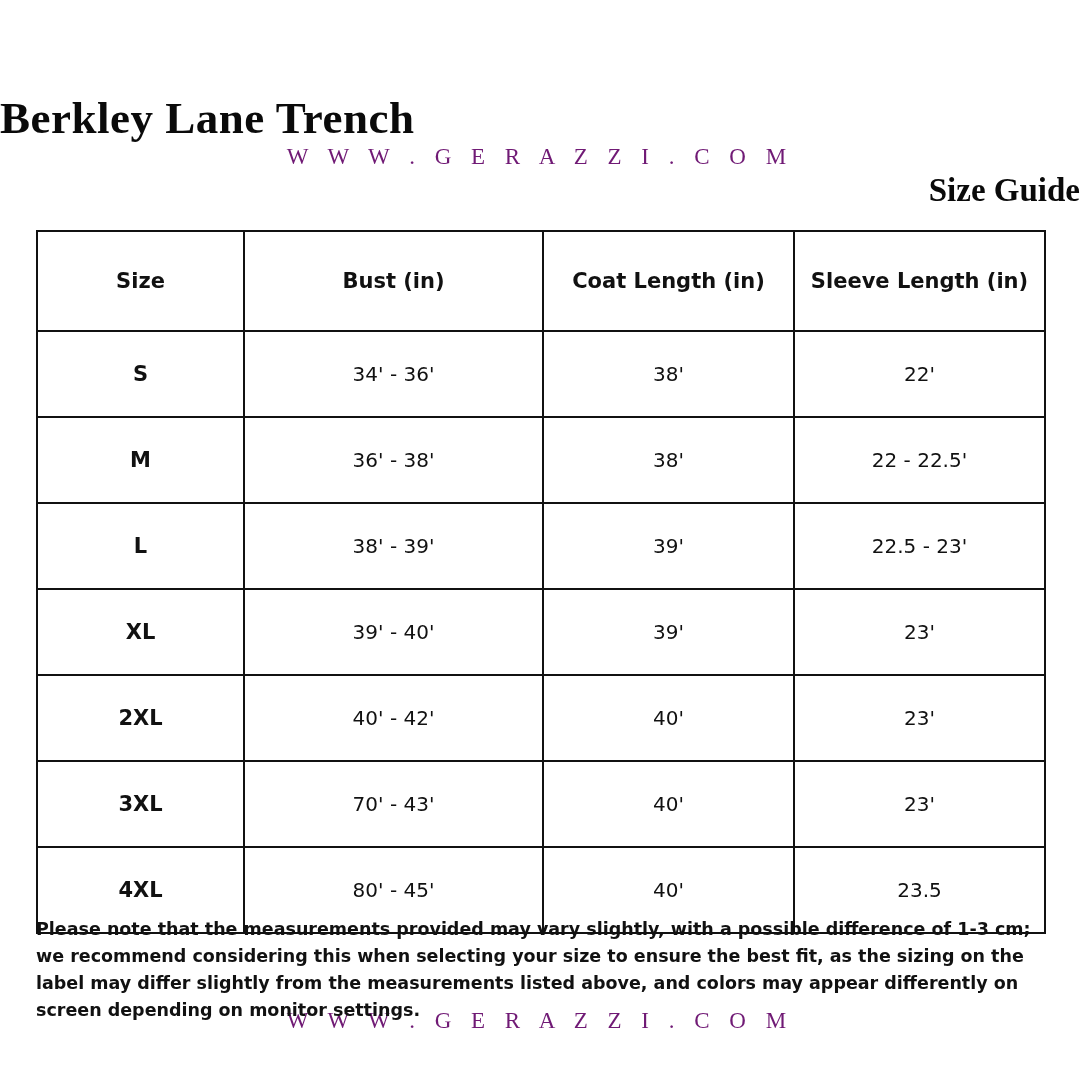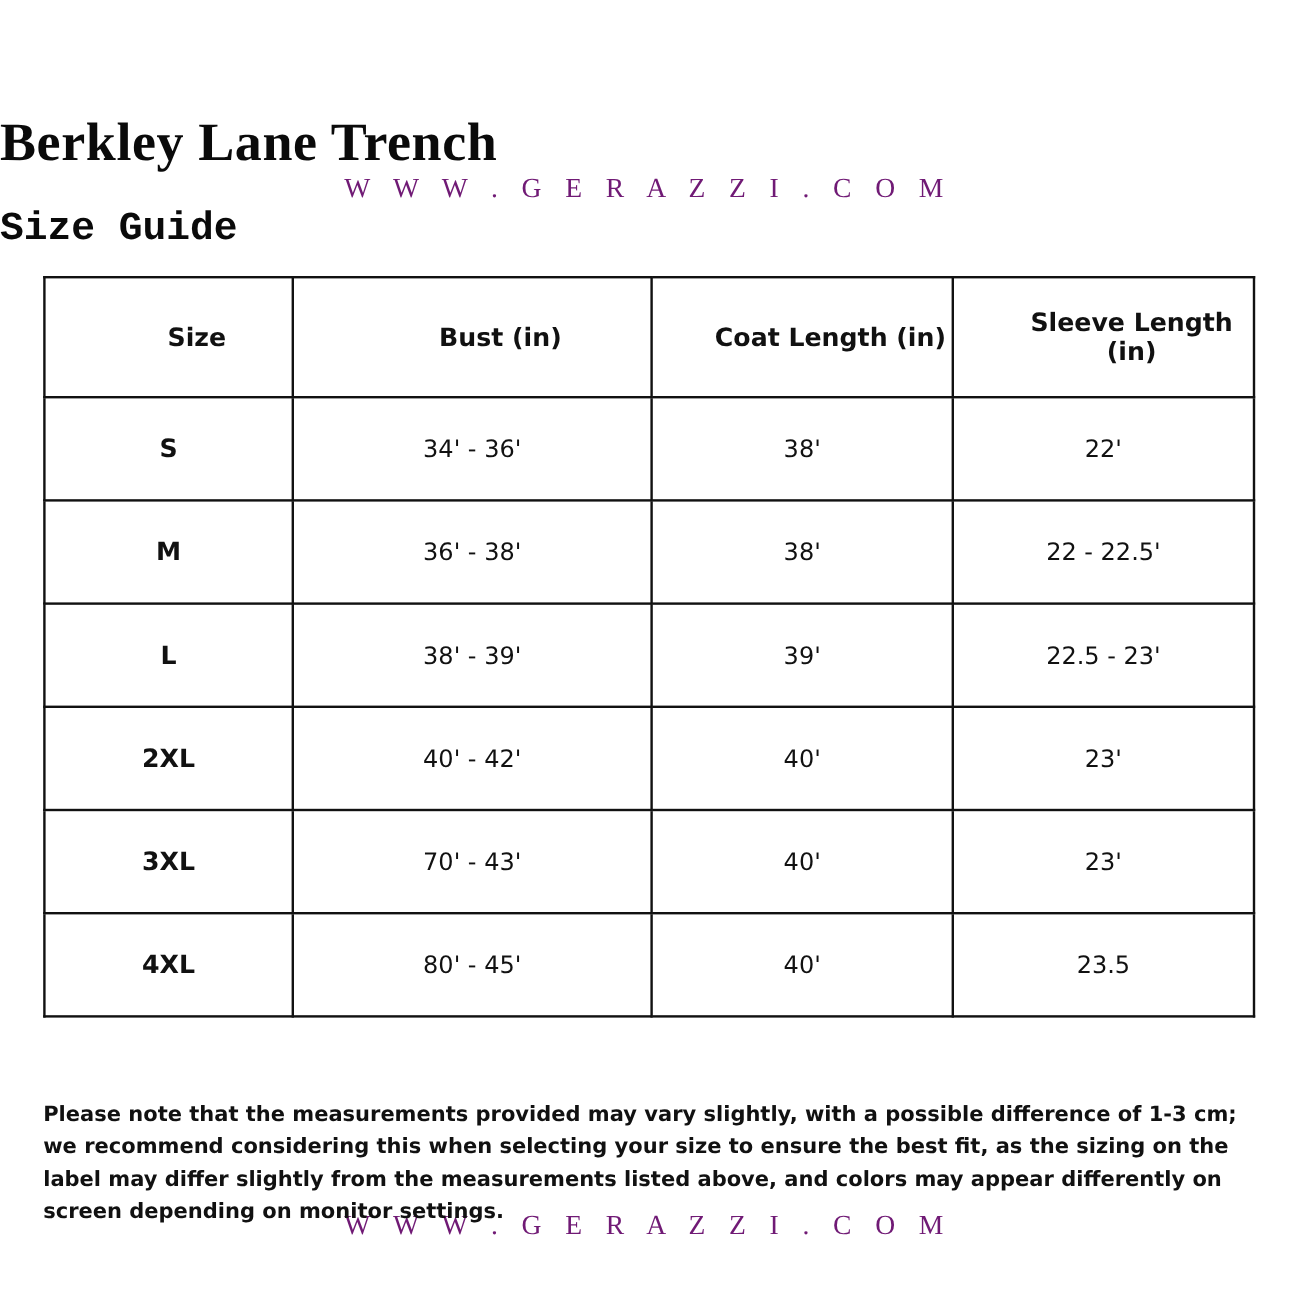--- a/index.html
+++ b/index.html
@@ -52,22 +52,22 @@
     font-size: 45px;
     letter-spacing: 0.5px;
     color: #0a0a0a;
     z-index: 2;
   }
   .subtitle {
     position: absolute;
     top: 172px;
     left: 0;
     width: 100%;
-    text-align: left;
-    font-family: Liberation Mono, monospace;
+    text-align: right;
+    font-family: Liberation Serif, serif;
     font-weight: bold;
     font-size: 33px;
     color: #0a0a0a;
     z-index: 2;
   }
 
   
   .table-wrap {
     position: absolute;
     top: 230px;
@@ -85,21 +85,20 @@
     border: 2px solid #111111;
     text-align: center;
     vertical-align: middle;
     font-family: "DejaVu Sans", sans-serif;
     color: #111111;
   }
   table.size-table th {
     height: 96px;
     font-size: 21px;
     font-weight: bold;
-    padding-left: 48px;
   }
   table.size-table td {
     height: 82px;
     font-size: 20px;
     font-weight: normal;
   }
   table.size-table td.size-cell {
     font-weight: bold;
     font-size: 21px;
   }
@@ -162,20 +161,26 @@
           <td>38'</td>
           <td>22 - 22.5'</td>
         </tr>
         <tr>
           <td class="size-cell">L</td>
           <td>38' - 39'</td>
           <td>39'</td>
           <td>22.5 - 23'</td>
         </tr>
         <tr>
+          <td class="size-cell">XL</td>
+          <td>39' - 40'</td>
+          <td>39'</td>
+          <td>23'</td>
+        </tr>
+        <tr>
           <td class="size-cell">2XL</td>
           <td>40' - 42'</td>
           <td>40'</td>
           <td>23'</td>
         </tr>
         <tr>
           <td class="size-cell">3XL</td>
           <td>70' - 43'</td>
           <td>40'</td>
           <td>23'</td>

